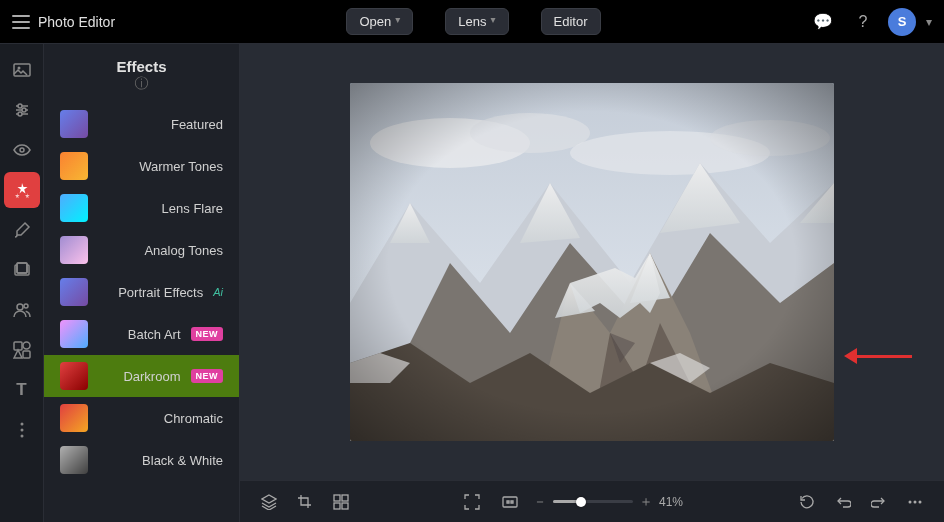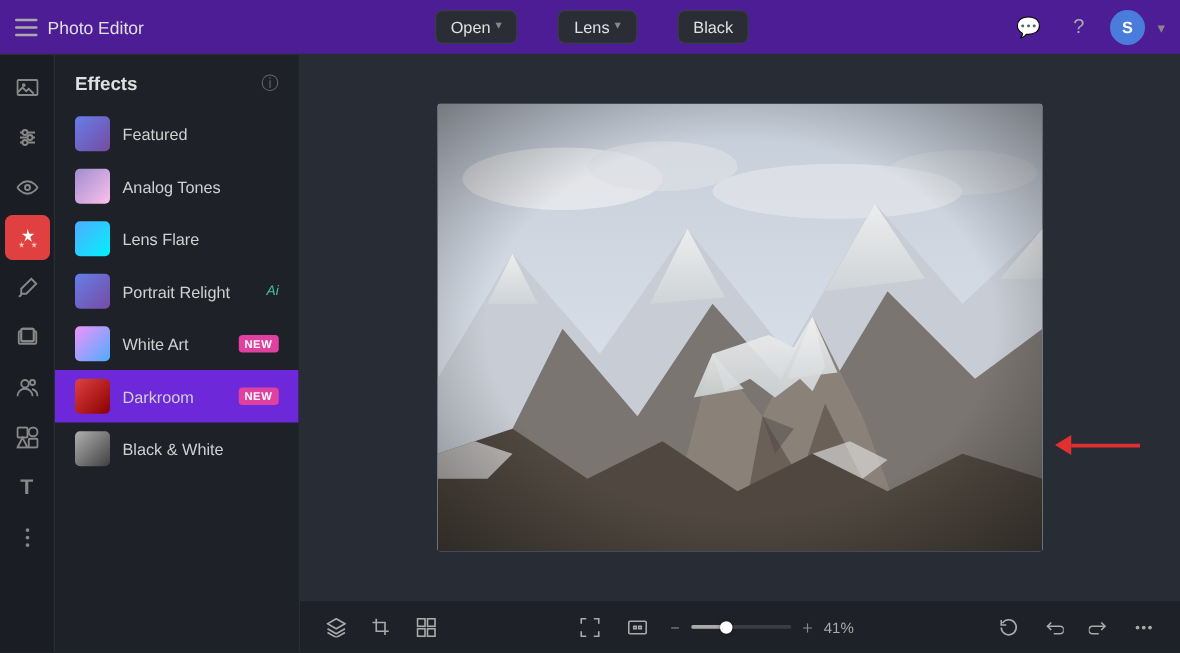--- a/index.html
+++ b/index.html
@@ -10,21 +10,21 @@
       font-family: -apple-system, BlinkMacSystemFont, 'Segoe UI', sans-serif;
       color: #e0e0e0;
       overflow: hidden;
       display: flex;
       flex-direction: column;
     }
 
     
     .header {
       height: 44px;
-      background: #4c1d95;
+      background: #000000;
       border-bottom: 1px solid #2a2d35;
       display: flex;
       align-items: center;
       padding: 0 12px;
       gap: 12px;
       flex-shrink: 0;
     }
     .header-left {
       display: flex;
       align-items: center;
@@ -149,20 +149,21 @@
       display: flex;
       flex-direction: column;
       flex-shrink: 0;
       overflow: hidden;
     }
     .effects-header {
       display: flex;
       align-items: center;
       justify-content: space-between;
       padding: 14px 16px 10px;
+      flex-direction: column;
     }
     .effects-title {
       font-size: 15px;
       font-weight: 600;
       color: #e0e0e0;
     }
     .effects-info-icon {
       color: #666;
       font-size: 14px;
       cursor: pointer;
@@ -196,20 +197,21 @@
       flex-shrink: 0;
       overflow: hidden;
       display: flex;
       align-items: center;
       justify-content: center;
     }
     .effect-name {
       font-size: 13px;
       color: #d0d0d0;
       flex: 1;
+      text-align: right;
     }
     .badge-new {
       background: #e040a0;
       color: white;
       font-size: 9px;
       font-weight: 700;
       padding: 2px 5px;
       border-radius: 3px;
       letter-spacing: 0.5px;
     }
@@ -332,21 +334,21 @@
     .thumb-bw { background: linear-gradient(135deg, #c0c0c0 0%, #606060 100%); }
     .thumb-warmer { background: linear-gradient(135deg, #fa8231 0%, #f7b733 100%); }
     .thumb-analog { background: linear-gradient(135deg, #a18cd1 0%, #fbc2eb 100%); }
     .thumb-lensflare { background: linear-gradient(135deg, #4facfe 0%, #00f2fe 100%); }
     .thumb-portrait { background: linear-gradient(135deg, #667eea 0%, #764ba2 100%); }
     .thumb-glitch { background: linear-gradient(135deg, #f093fb 0%, #4facfe 100%); }
     .thumb-darkroom { background: linear-gradient(135deg, #e04040 0%, #8a0000 100%); }
     .thumb-chromatic { background: linear-gradient(135deg, #e04040 0%, #f5a623 100%); }
     .thumb-bwfilter { background: linear-gradient(135deg, #b0b0b0 0%, #404040 100%); }
     .effect-item.darkroom-selected {
-      background: #6d28d9;
+      background: #4d7c0f;
     }
   </style>
 </head>
 <body>
 
 <header class="header">
   <div class="header-left">
     <div class="hamburger-icon">
       <span></span>
         <span></span>
@@ -357,21 +359,21 @@
   <div class="header-center">
     <button class="header-btn">
       <span>Open</span>
       <span class="chevron">▾</span>
     </button>
     <button class="header-btn">
       <span>Lens</span>
       <span class="chevron">▾</span>
     </button>
     <button class="header-btn">
-      <span>Black</span>
+      <span>Editor</span>
     </button>
   </div>
   <div class="header-right">
     <button class="header-icon-btn">💬</button>
     <button class="header-icon-btn">?</button>
     <div class="avatar">
       <span>S</span>
     </div>
     <span style="color:#888;font-size:12px;">▾</span>
   </div>
@@ -454,41 +456,49 @@
       <span class="effects-title">Effects</span>
       <span class="effects-info-icon">ⓘ</span>
     </div>
     <div class="effects-list" id="effects-list">
 
     <div class="effect-item">
           <div class="effect-thumb thumb-featured"></div>
           <span class="effect-name">Featured</span>
         </div>
         <div class="effect-item">
-          <div class="effect-thumb thumb-analog"></div>
-          <span class="effect-name">Analog Tones</span>
+          <div class="effect-thumb thumb-warmer"></div>
+          <span class="effect-name">Warmer Tones</span>
         </div>
         <div class="effect-item">
           <div class="effect-thumb thumb-lensflare"></div>
           <span class="effect-name">Lens Flare</span>
         </div>
         <div class="effect-item">
+          <div class="effect-thumb thumb-analog"></div>
+          <span class="effect-name">Analog Tones</span>
+        </div>
+        <div class="effect-item">
           <div class="effect-thumb thumb-portrait"></div>
-          <span class="effect-name">Portrait Relight</span>
+          <span class="effect-name">Portrait Effects</span>
           <span class="badge-ai">Ai</span>
         </div>
         <div class="effect-item">
           <div class="effect-thumb thumb-glitch"></div>
-          <span class="effect-name">White Art</span>
+          <span class="effect-name">Batch Art</span>
           <span class="badge-new">NEW</span>
         </div>
         <div class="effect-item darkroom-selected">
           <div class="effect-thumb thumb-darkroom"></div>
           <span class="effect-name">Darkroom</span>
           <span class="badge-new">NEW</span>
+        </div>
+        <div class="effect-item">
+          <div class="effect-thumb thumb-chromatic"></div>
+          <span class="effect-name">Chromatic</span>
         </div>
         <div class="effect-item">
           <div class="effect-thumb thumb-bwfilter"></div>
           <span class="effect-name">Black &amp; White</span>
         </div>
       </div>
   </div>
 
   <div class="canvas-area">
     <div class="canvas-container">

